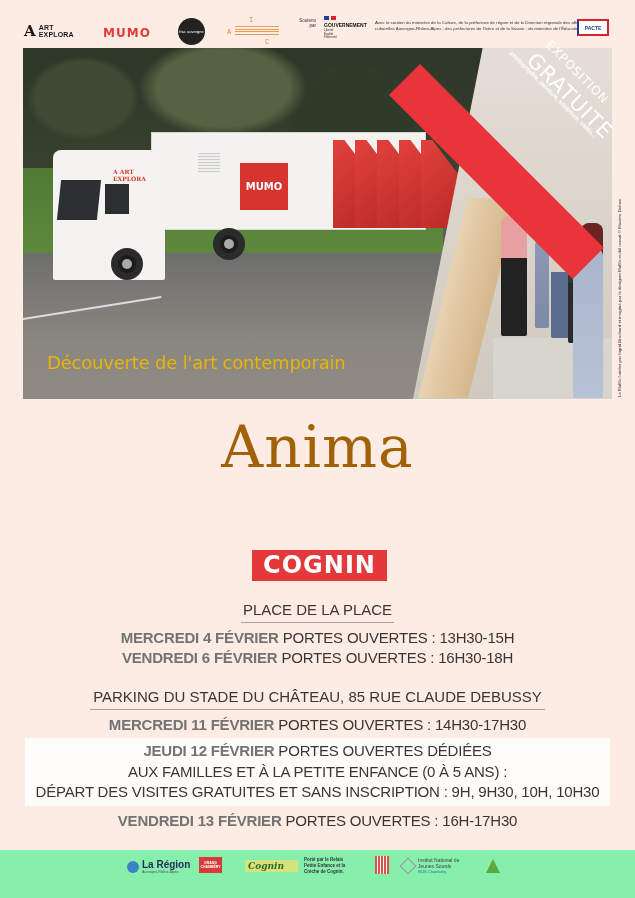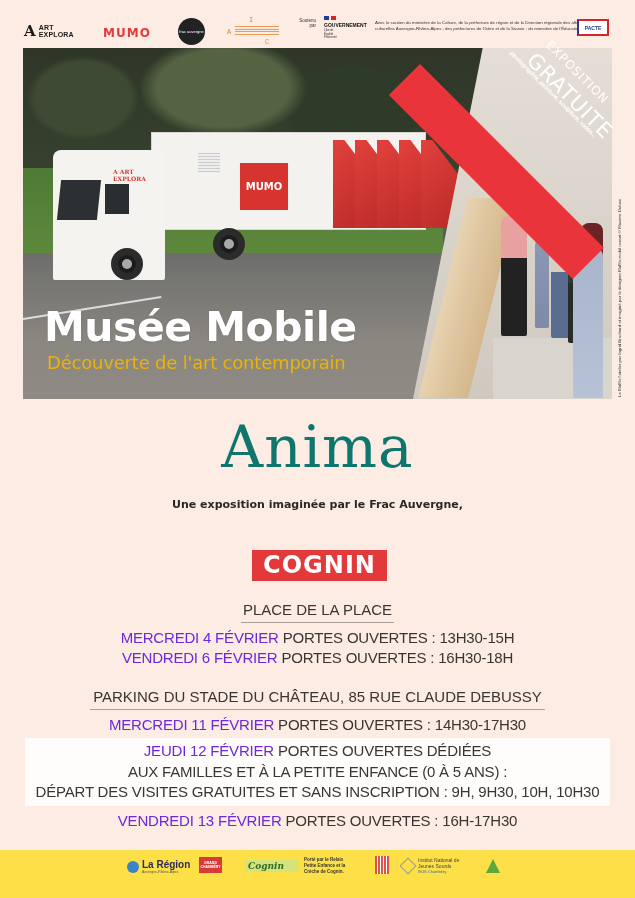--- a/index.html
+++ b/index.html
@@ -65,32 +65,32 @@
   .banner-text { position: absolute; left: 455px; top: 38px; width: 190px; height: 160px; }
   .banner-text .t1, .banner-text .t2, .banner-text .t3 { position: absolute; color: #fff; transform: rotate(45deg); transform-origin: left top; white-space: nowrap; }
   .banner-text .t1 { left: 98px; top: 0px; font: 12px "DejaVu Sans", sans-serif; letter-spacing: 1px; }
   .banner-text .t2 { left: 84px; top: 10px; font: 21px "DejaVu Sans", sans-serif; letter-spacing: 1px; }
   .banner-text .t3 { left: 58px; top: 12px; font: italic bold 6px "Liberation Sans", sans-serif; }
 
   .hero-title { position: absolute; left: 44px; top: 305px; color: #fff; font: bold 41px/44px "DejaVu Sans", sans-serif; letter-spacing: -0.5px; text-shadow: 0 0 2px rgba(0,0,0,.15); }
   .hero-sub { position: absolute; left: 47px; top: 352px; color: #eab308; font: 18px/22px "DejaVu Sans", sans-serif; letter-spacing: -0.2px; }
 
   
-  .anima { position: absolute; left: 0; top: 412px; width: 635px; text-align: center; font: 58px/70px "DejaVu Serif", serif; color: #0f766e; letter-spacing: 1px; }
+  .anima { position: absolute; left: 0; top: 412px; width: 635px; text-align: center; font: 58px/70px "DejaVu Serif", serif; color: #a16207; letter-spacing: 1px; }
   .intro { position: absolute; left: 0; top: 497px; width: 635px; text-align: center; font: bold 11px/15px "DejaVu Sans", sans-serif; color: #2b2725; }
   .city { position: absolute; left: 252px; top: 550px; width: 135px; height: 31px; background: #e4393b; color: #fff; font: bold 24px/31px "DejaVu Sans", sans-serif; text-align: center; letter-spacing: 1px; }
 
   .place { position: absolute; left: 0; width: 635px; text-align: center; font: 15px/18px "Liberation Sans", sans-serif; color: #3a3533; }
   .rule { position: absolute; height: 1px; background: #a9a39d; }
   .date-line { position: absolute; left: 0; width: 635px; text-align: center; font: 15px/19px "Liberation Sans", sans-serif; color: #3a3533; letter-spacing: -0.2px; }
-  .date-line b { font-weight: normal; color: #6d28d9; }
+  .date-line b { font-weight: bold; color: #737373; }
   .whiteband { position: absolute; left: 25px; top: 738px; width: 585px; height: 68px; background: #fffdfb; }
 
   
-  .footer { position: absolute; left: 0; top: 850px; width: 635px; height: 48px; background: #fde047; }
+  .footer { position: absolute; left: 0; top: 850px; width: 635px; height: 48px; background: #86efac; }
   .f-region { position: absolute; left: 127px; top: 10px; display: flex; align-items: center; gap: 3px; }
   .f-region .dot { width: 12px; height: 12px; border-radius: 50%; background: #3a83c6; }
   .f-region .name { font: bold 10px/10px "Liberation Sans", sans-serif; color: #2b2b5a; }
   .f-region .sub { font: 3.5px "Liberation Sans", sans-serif; color: #555; }
   .f-grand { position: absolute; left: 199px; top: 7px; width: 23px; height: 16px; background: #d83a3a; color: #fff; font: bold 3.5px "Liberation Sans", sans-serif; display: flex; align-items: center; justify-content: center; text-align: center; }
   .f-cognin { position: absolute; left: 232px; top: 10px; width: 66px; height: 12px; background: linear-gradient(90deg, transparent 20%, #d6e37a 20%); font: italic bold 9px "DejaVu Serif", serif; color: #2d6a2a; padding-left: 16px; line-height: 12px; }
   .f-relais { position: absolute; left: 304px; top: 7px; font: bold 4.5px/6px "Liberation Sans", sans-serif; color: #333; }
   .f-crest { position: absolute; left: 375px; top: 6px; width: 14px; height: 18px; background: repeating-linear-gradient(90deg, #d9554a 0 2px, #fff 2px 3px); }
   .f-injs { position: absolute; left: 402px; top: 8px; display: flex; gap: 4px; align-items: center; }
   .f-injs .diamond { width: 12px; height: 12px; border: 1px solid #999; transform: rotate(45deg); }
@@ -156,39 +156,37 @@
     <div class="wall"></div>
     <div class="floor"></div>
     <div class="person" style="left:88px;top:168px;width:26px;height:120px;background:linear-gradient(#e8a0a0 0 35%, #222 35%);"></div>
     <div class="person" style="left:122px;top:190px;width:14px;height:90px;background:linear-gradient(#8d98b5, #7d8aa8);"></div>
     <div class="person" style="left:138px;top:180px;width:18px;height:110px;background:linear-gradient(#d7cdc2 0 40%, #5a6c90 40%);"></div>
     <div class="person" style="left:155px;top:185px;width:18px;height:110px;background:linear-gradient(#2f3a32 0 45%, #2a2a2a 45%);"></div>
     <div class="person" style="left:168px;top:175px;width:22px;height:125px;background:linear-gradient(#6b2424, #5a1f1f);"></div>
     <div class="person" style="left:160px;top:200px;width:30px;height:150px;background:linear-gradient(#a9b5cc, #b8c2d6);"></div>
   </div>
 
-  <div class="hero-title" style="left:21px;top:257px">Musée Mobile</div>
   <div class="hero-sub" style="left:24px;top:304px">Découverte de l'art contemporain</div>
 </div>
 
 <div class="banner"></div>
 <div class="banner-text">
   <span class="t1">EXPOSITION</span>
   <span class="t2">GRATUITE</span>
   <span class="t3">photographie, peinture, sculpture, vidéo...</span>
 </div>
 <div style="position:absolute;left:23px;top:48px;width:589px;height:351px;overflow:hidden;pointer-events:none;"></div>
 
 <div class="credit">
   <span>Le MuMo l'atelier par Ingrid Brochard et imaginé par le designer MuMo mobil ocrant © Maxime Dufour</span>
 </div>
 
 <div class="anima">Anima</div>
 <div class="intro">
-  <div>Une exposition imaginée par le Frac Auvergne,</div>
 </div>
 
 <div class="city">COGNIN</div>
 
 <div class="place" style="top:601px">PLACE DE LA PLACE</div>
 <div class="rule" style="left:241px;top:622px;width:153px"></div>
 <div class="date-line" style="top:628px">
   <b>MERCREDI 4 FÉVRIER</b><span> PORTES OUVERTES : 13H30-15H</span>
 </div>
 <div class="date-line" style="top:648px">

